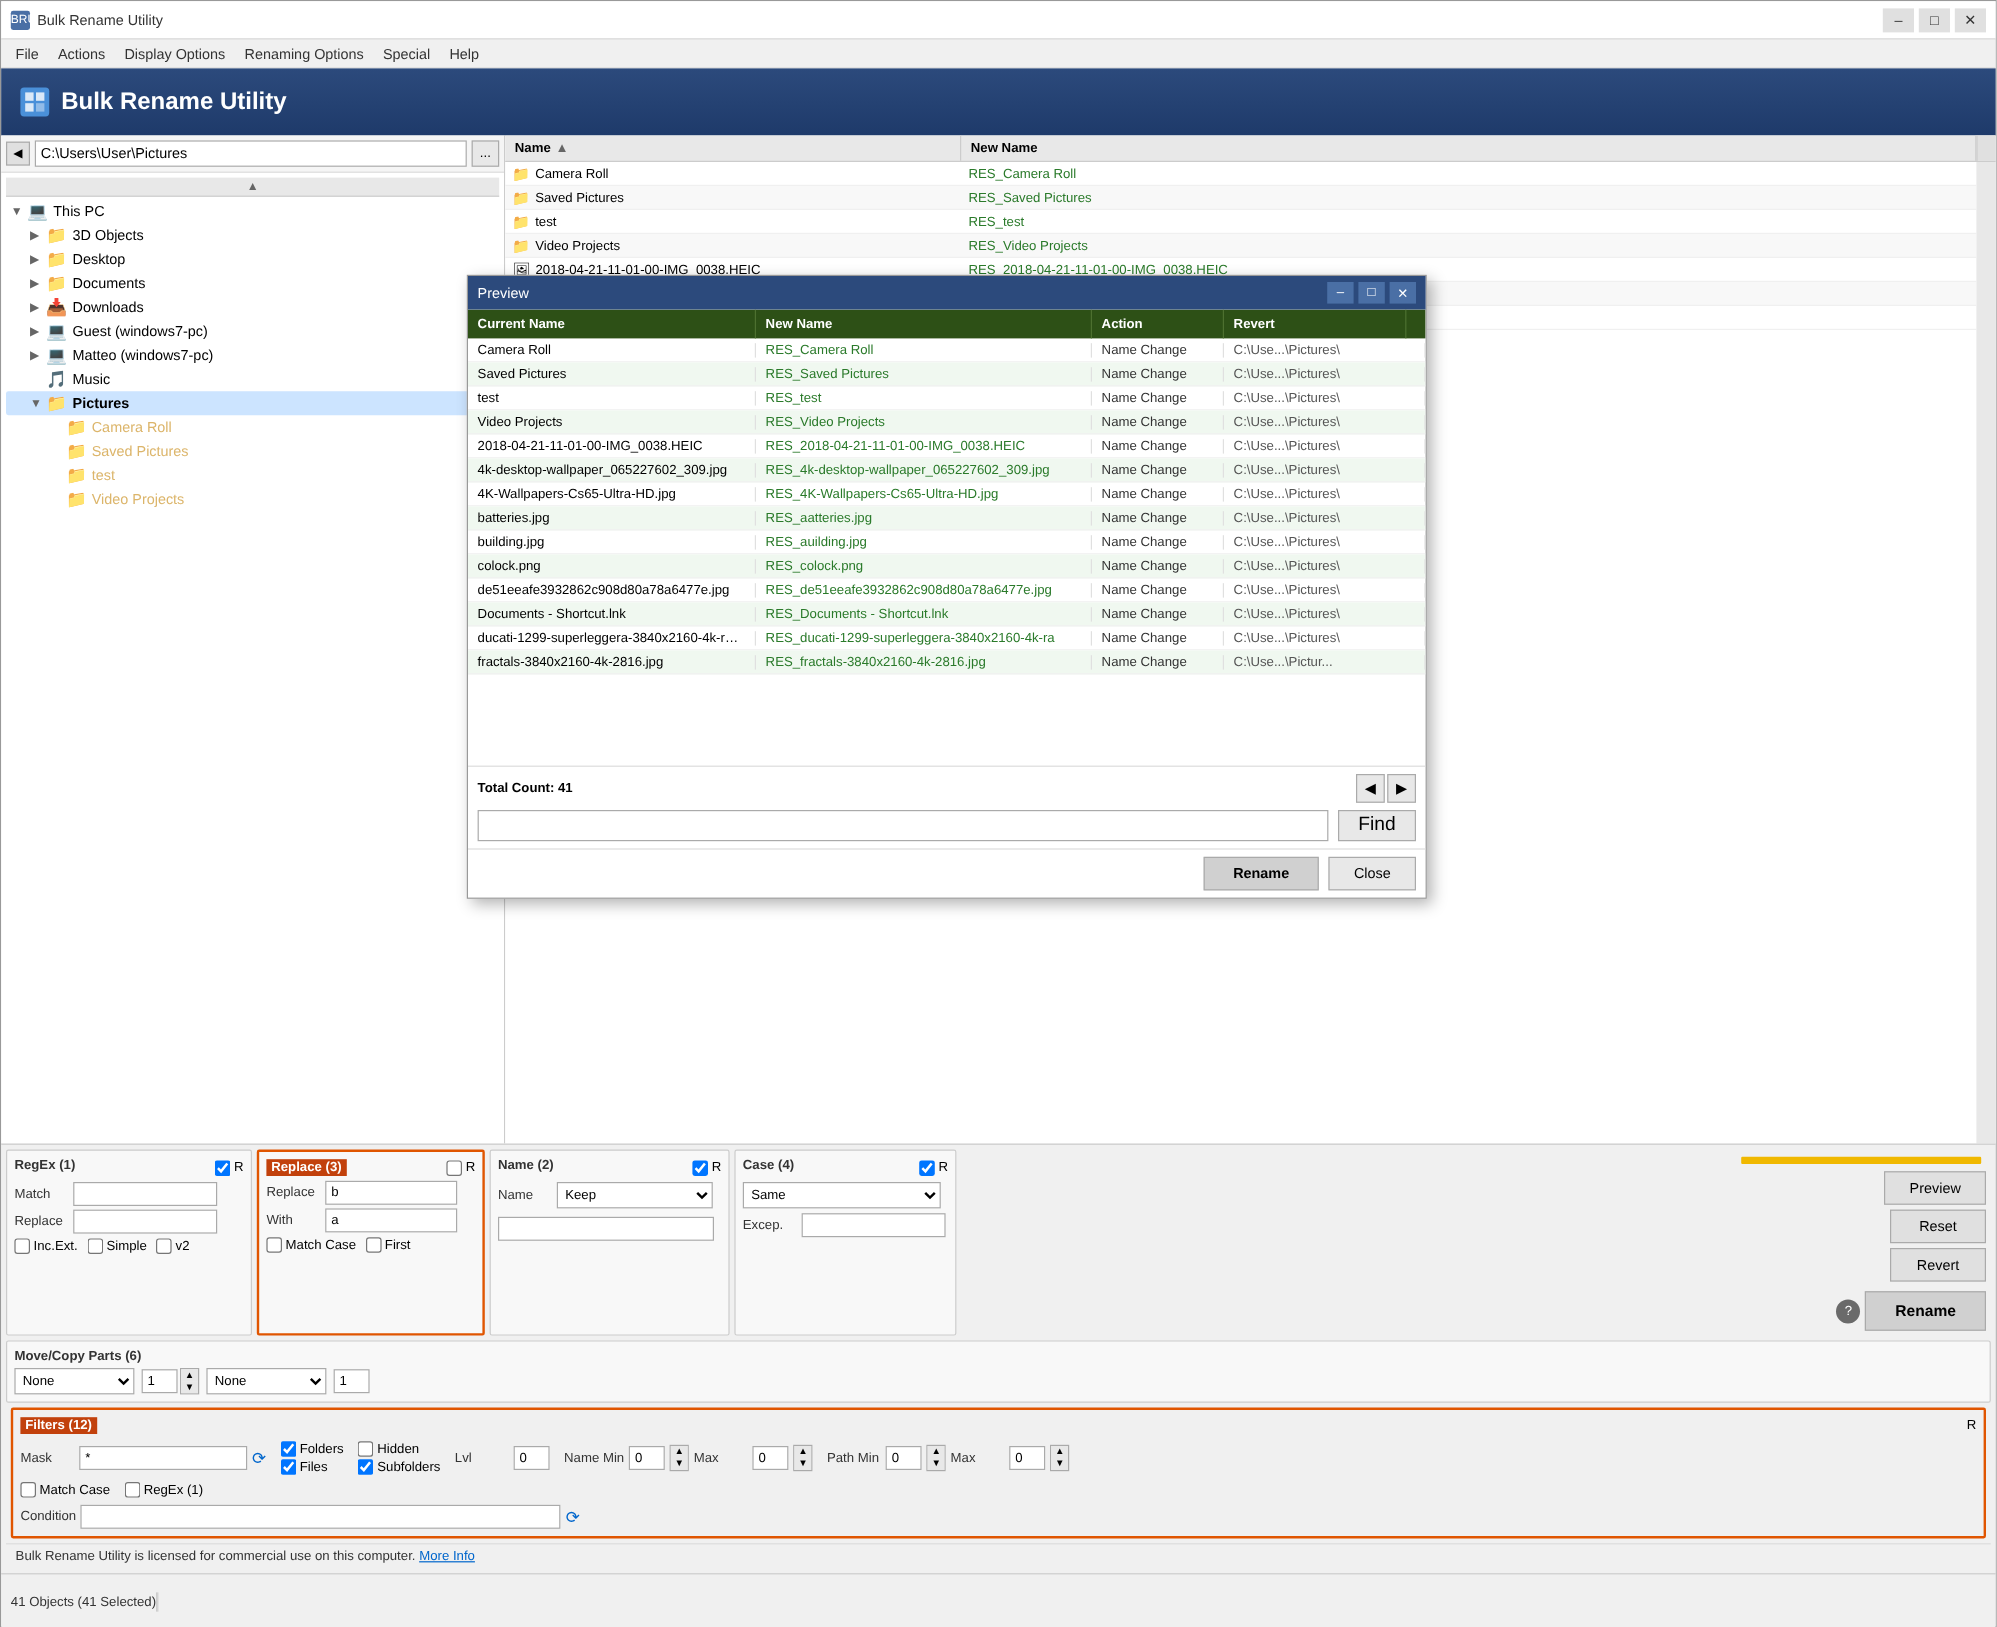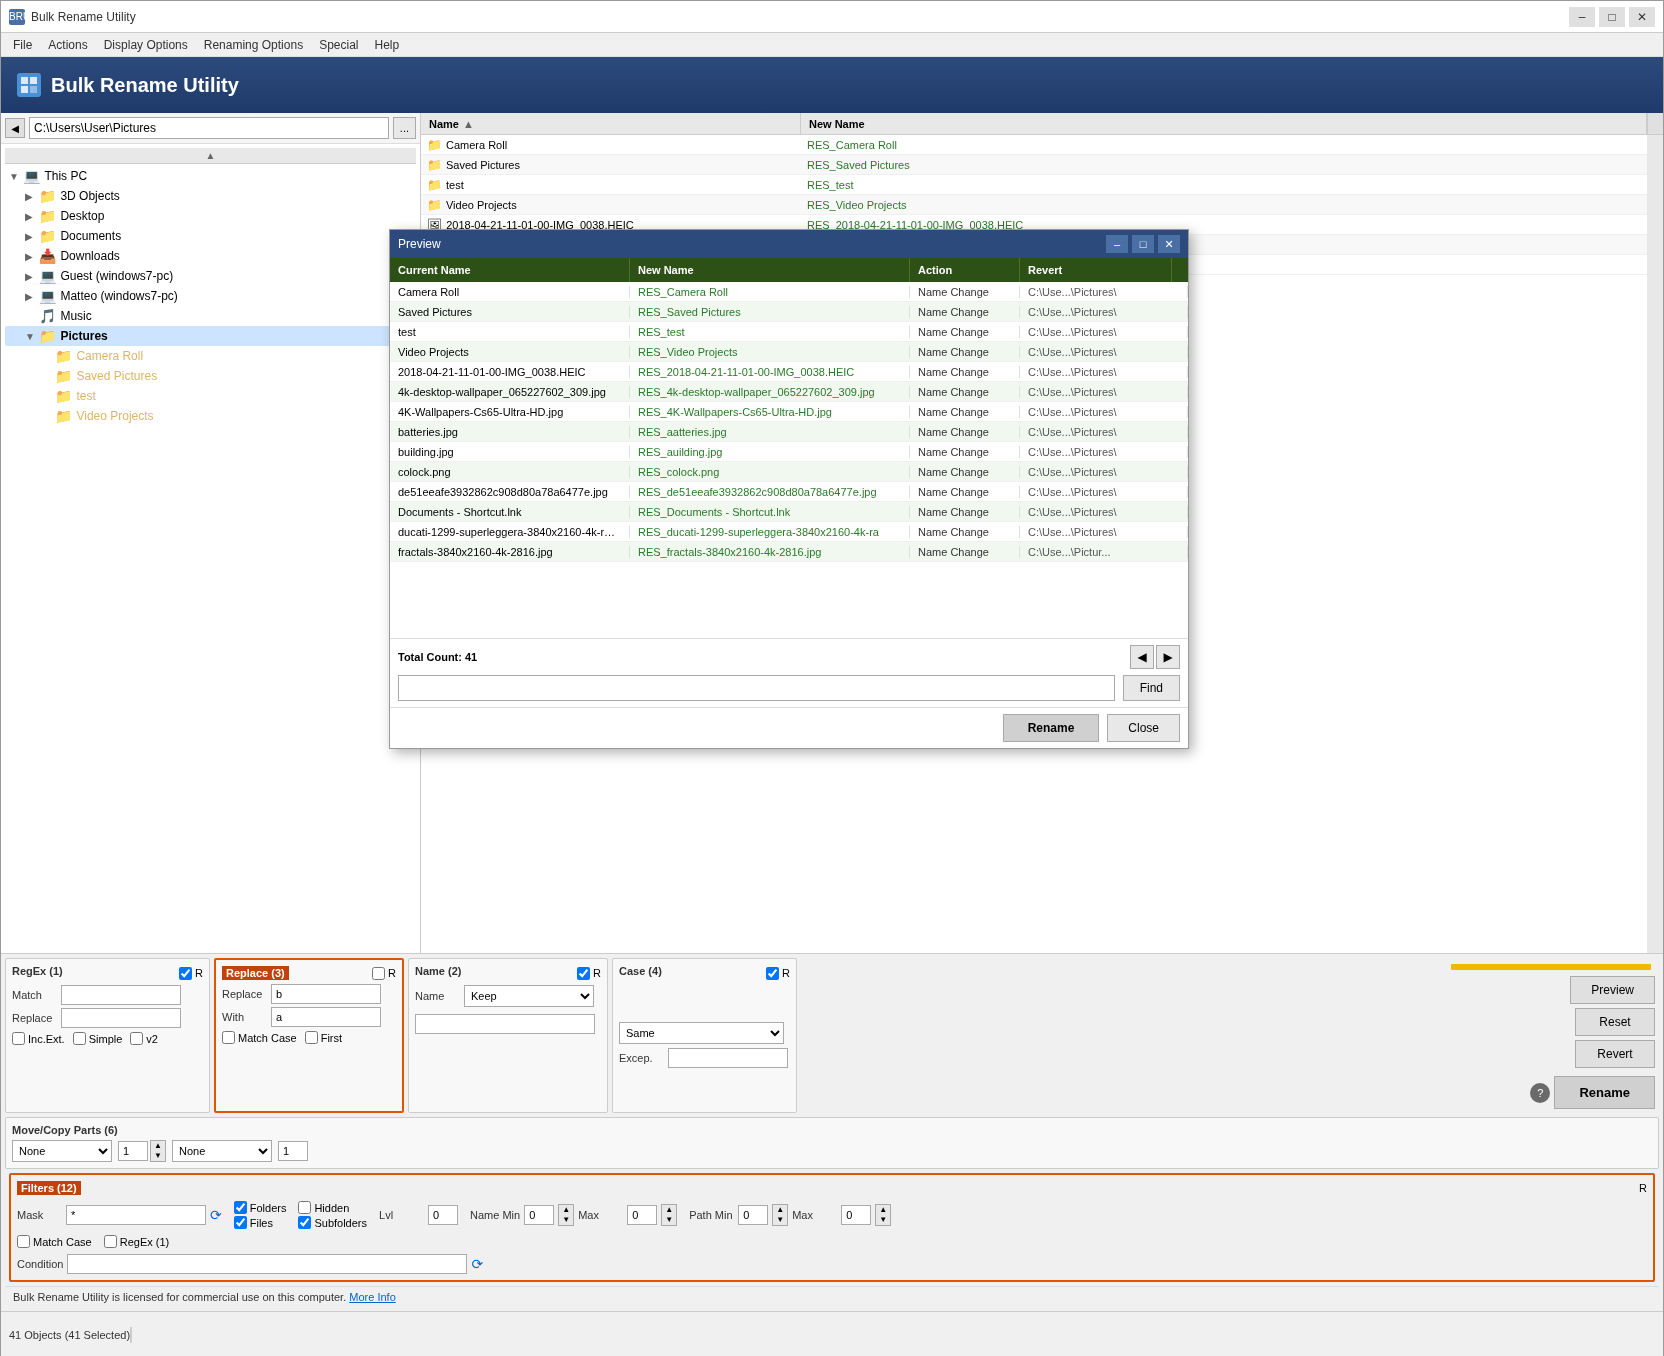--- a/index.html
+++ b/index.html
@@ -405,21 +405,21 @@
       padding: 0 6px;
       border: 1px solid #aaa;
       font-size: 12px;
     }
     .find-btn {
       height: 26px;
       padding: 0 16px;
       border: 1px solid #aaa;
       background: #e8e8e8;
       cursor: pointer;
-      font-size: 12px;
+      font-size: 16px;
     }
     .nav-btns { display: flex; gap: 2px; }
     .nav-btn {
       width: 24px; height: 24px;
       border: 1px solid #aaa;
       background: #e8e8e8;
       cursor: pointer;
       font-size: 12px;
       display: flex; align-items: center; justify-content: center;
     }
@@ -771,21 +771,21 @@
 
         <div class="panel-box" style="width:185px;">
           <div class="panel-title-bar">
             <span class="panel-title">Case (4)</span>
             <div style="display:flex; gap:3px;">
               <input type="checkbox" checked="" style="">
               <span style="font-size:11px;">R</span>
             </div>
           </div>
           <div class="form-row">
-            <select class="form-select" style="width:165px;margin-top:37px;">
+            <select class="form-select" style="width:165px;">
               <option>Same</option>
               <option>Upper</option>
               <option>Lower</option>
               <option>Title</option>
             </select>
           </div>
           <div class="form-row" style="margin-top:4px;">
             <span class="form-label">Excep.</span>
             <input class="form-input" type="text" style="width: 120px;">
           </div>

